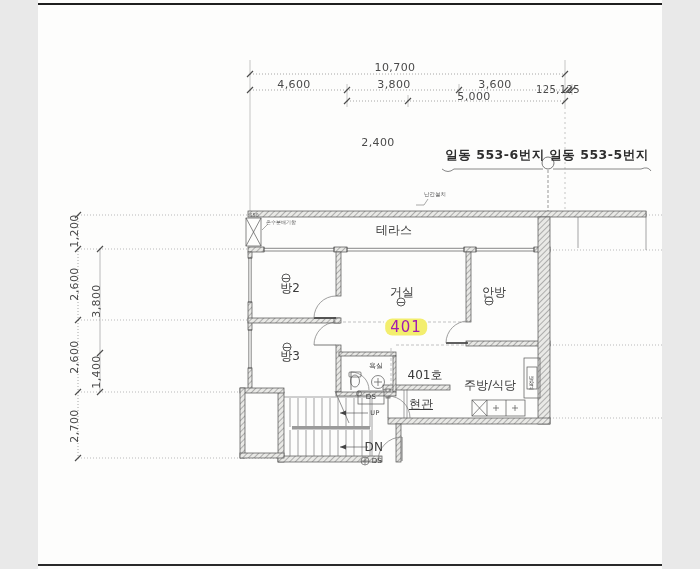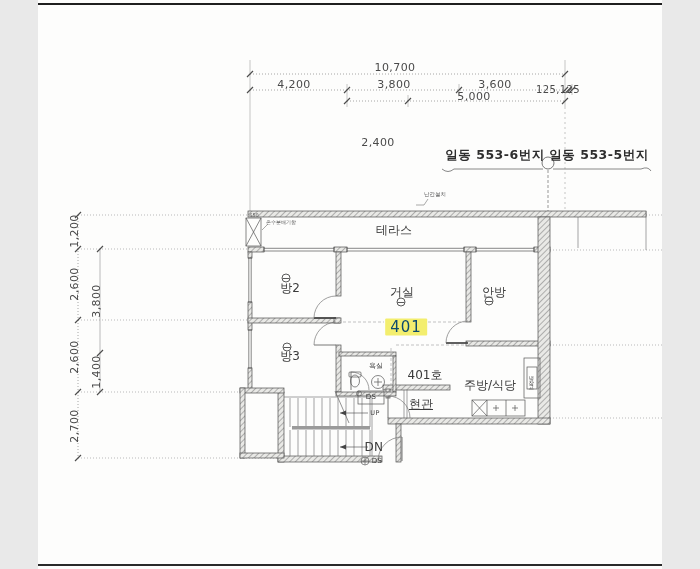--- a/index.html
+++ b/index.html
@@ -15,22 +15,22 @@
     font-family:"DejaVu Sans","Liberation Sans",sans-serif;
     letter-spacing:.4px;
   }
   .dim{font-size:11px;color:#4a4a4a;}
   .rot{transform:translate(-50%,-50%) rotate(-90deg);}
   .vert{transform:translate(-50%,-50%);writing-mode:vertical-rl;letter-spacing:0;}
   .lot{font-size:12.5px;color:#2e2e2e;letter-spacing:.5px;font-weight:bold;}
   .room{font-size:12px;color:#3a3a3a;letter-spacing:0;}
   .tiny{font-size:5.5px;color:#555;letter-spacing:0;}
   .hl{
-    background:#f3ee6e;color:#0c4a6e;font-size:15px;padding:1px 5px;
-    border-radius:1px;letter-spacing:1px;
+    background:#f3ee6e;color:#a21caf;font-size:15px;padding:1px 5px;
+    border-radius:7px;letter-spacing:1px;
   }
   .sym{
     position:absolute;width:7px;height:7px;border:0.9px solid #5a5a5a;border-radius:50%;
     transform:translate(-50%,-50%);
     background:linear-gradient(transparent 44%, #5a5a5a 44% 58%, transparent 58%);
   }
   .scanline{position:absolute;left:0;width:700px;background:#1f1f1f;}
 </style>
 </head>
 <body>
@@ -183,21 +183,21 @@
     </g>
 
     <g stroke="#9a9a9a" stroke-width="0.6" fill="none" stroke-dasharray="3 2">
       <path d="M305,322 H346 M390,322 H428"></path>
       <path d="M353,348 V385"></path>
       <path d="M358,345 H428"></path>
     </g>
   </svg>
 
   <div class="lbl dim" style="left:357px;top:67px;">10,700</div>
-  <div class="lbl dim" style="left:256px;top:84px;">4,200</div>
+  <div class="lbl dim" style="left:256px;top:84px;">4,600</div>
   <div class="lbl dim" style="left:356px;top:84px;">3,800</div>
   <div class="lbl dim" style="left:457px;top:84px;">3,600</div>
   <div class="lbl dim" style="left:520px;top:90px;font-size:10px;">125,125</div>
   <div class="lbl dim" style="left:340px;top:96px;margin-top:46px;">2,400</div>
   <div class="lbl dim" style="left:436px;top:96px;">5,000</div>
 
   <div class="lbl dim rot" style="left:36px;top:231px;">1,200</div>
   <div class="lbl dim rot" style="left:36px;top:284px;">2,600</div>
   <div class="lbl dim rot" style="left:36px;top:357px;">2,600</div>
   <div class="lbl dim rot" style="left:36px;top:426px;">2,700</div>

